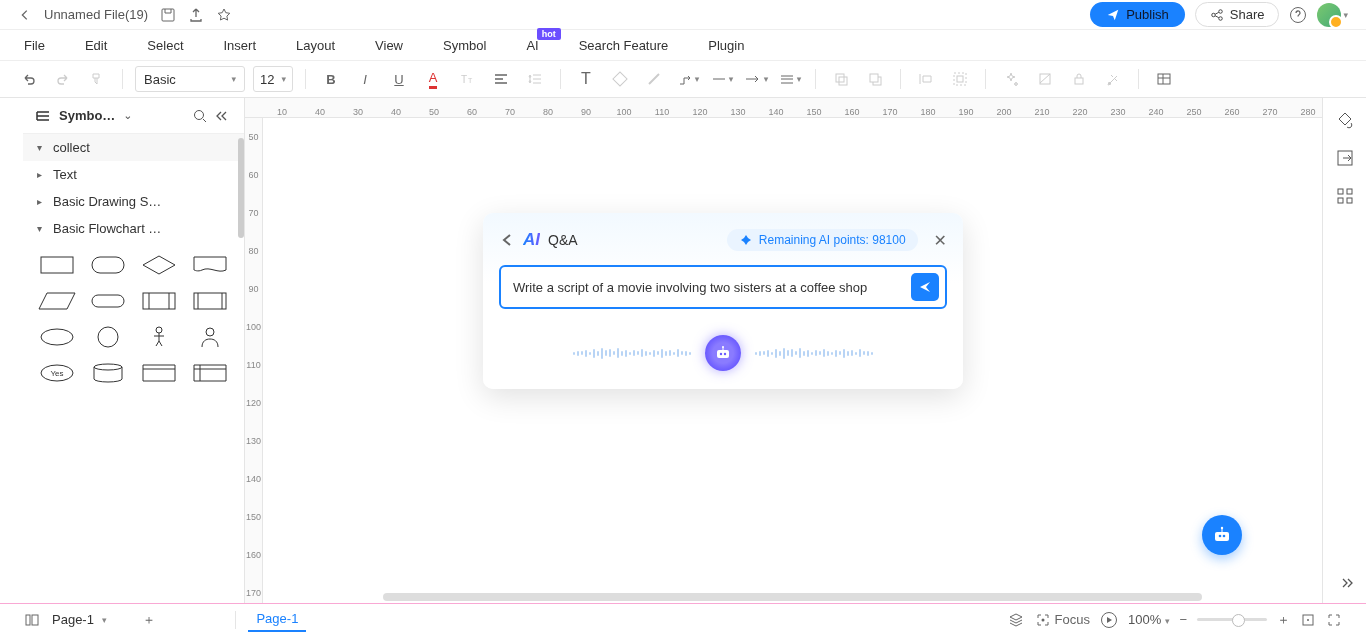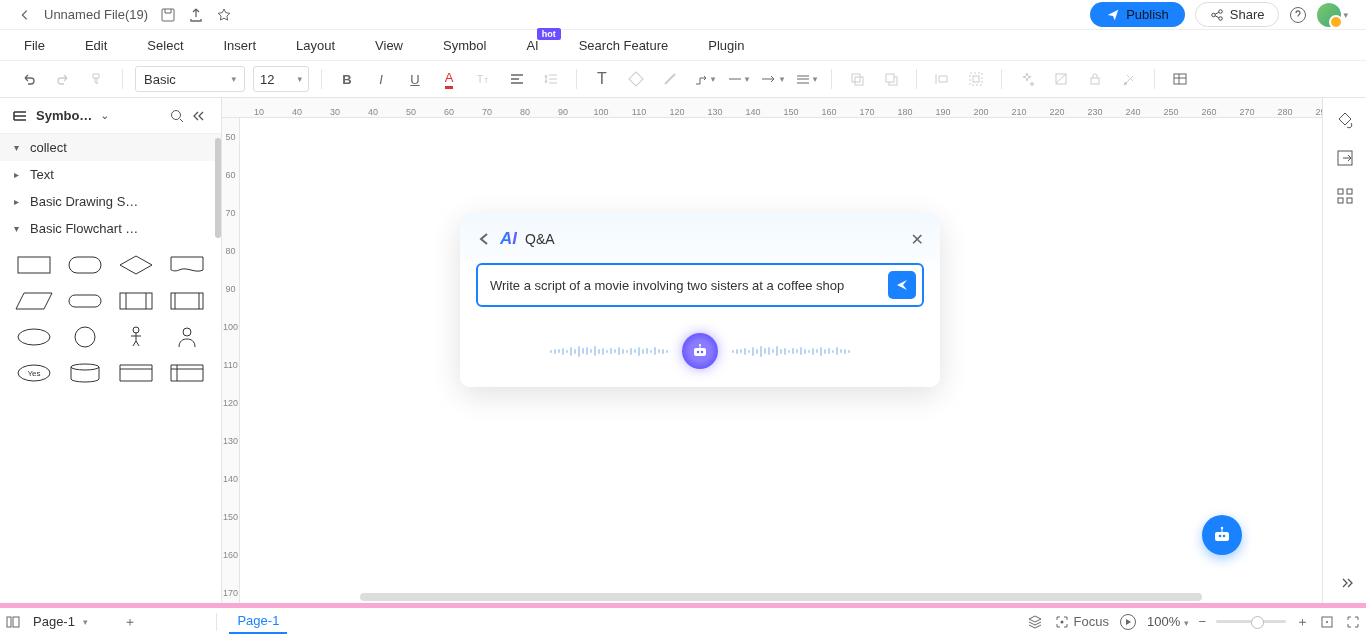--- a/index.html
+++ b/index.html
@@ -23,25 +23,25 @@
 .menubar{height:30px;display:flex;align-items:center;padding:0 24px;gap:40px;font-size:13px;color:#333;}
 .menubar .mitem{position:relative;cursor:pointer;}
 .hot-badge{position:absolute;top:-10px;right:-22px;background:#6b4eff;color:#fff;font-size:9px;padding:1px 5px;border-radius:2px;font-weight:600;}
 
 
 .toolbar{height:38px;border-top:1px solid #eee;border-bottom:1px solid #e5e5e5;display:flex;align-items:center;padding:0 16px;gap:8px;background:#fff;}
 .tb-btn{width:26px;height:26px;display:flex;align-items:center;justify-content:center;color:#666;cursor:pointer;border-radius:3px;}
 .tb-btn.disabled{color:#ccc;}
 .tb-sep{width:1px;height:20px;background:#e5e5e5;margin:0 4px;}
 .font-select{height:26px;border:1px solid #ddd;border-radius:3px;padding:0 8px;display:flex;align-items:center;gap:30px;font-size:13px;cursor:pointer;width:110px;justify-content:space-between;}
-.size-select{height:26px;border:1px solid #ddd;border-radius:3px;padding:0 6px;display:flex;align-items:center;gap:6px;font-size:13px;cursor:pointer;width:56px;justify-content:space-between;}
+.size-select{height:26px;border:1px solid #ddd;border-radius:3px;padding:0 6px;display:flex;align-items:center;gap:6px;font-size:13px;cursor:pointer;width:40px;justify-content:space-between;}
 .caret{font-size:9px;color:#888;}
 
 
-.main{display:flex;height:calc(635px - 30px - 30px - 38px - 32px);}
+.main{display:flex;height:calc(635px - 30px - 30px - 38px - 32px);padding-left:23px;}
 .left-panel{width:222px;border-right:1px solid #e5e5e5;background:#fff;display:flex;flex-direction:column;position:relative;}
 .left-head{height:36px;display:flex;align-items:center;padding:0 12px;gap:8px;border-bottom:1px solid #f0f0f0;}
 .left-head .lib-icon{color:#333;}
 .left-head .lib-label{font-weight:600;flex:1;}
 .left-head .ico{color:#555;}
 .sec-head{display:flex;align-items:center;padding:6px 14px;gap:6px;cursor:pointer;color:#333;font-size:13px;}
 .sec-head .arr{font-size:10px;color:#666;width:10px;}
 .collect-body{padding:12px;}
 .drag-box{border:1px dashed #ccc;border-radius:4px;height:50px;display:flex;align-items:center;justify-content:center;gap:8px;color:#999;font-size:13px;}
 .shape-grid{display:grid;grid-template-columns:repeat(4,1fr);gap:6px;padding:8px 12px;}
@@ -78,21 +78,21 @@
 .right-rail{width:44px;border-left:1px solid #e5e5e5;background:#fff;display:flex;flex-direction:column;align-items:center;padding-top:12px;gap:18px;}
 .right-rail .ico{color:#555;cursor:pointer;}
 
 
 .float-bot{position:absolute;right:80px;bottom:48px;width:40px;height:40px;border-radius:50%;background:#1a82ff;display:flex;align-items:center;justify-content:center;color:#fff;box-shadow:0 4px 12px rgba(26,130,255,.4);cursor:pointer;}
 
 
 .hscroll{position:absolute;left:120px;right:120px;bottom:2px;height:8px;background:#ddd;border-radius:4px;}
 
 
-.bottombar{height:32px;border-top:5px solid #f9a8d4;display:flex;align-items:center;padding:0 5px;gap:12px;background:#fff;font-size:13px;}
+.bottombar{height:32px;border-top:1px solid #f9a8d4;display:flex;align-items:center;padding:0 24px;gap:12px;background:#fff;font-size:13px;}
 .page-sel{display:flex;align-items:center;gap:8px;border-right:1px solid #e5e5e5;padding-right:80px;}
 .page-tab{color:#1a82ff;font-weight:500;padding:4px 8px;border-bottom:2px solid #1a82ff;}
 .bottombar .spacer{flex:1;}
 .zoom-cluster{display:flex;align-items:center;gap:10px;color:#555;}
 .zoom-slider{width:70px;height:3px;background:#ddd;border-radius:2px;position:relative;}
 .zoom-slider::after{content:"";position:absolute;left:35px;top:-4px;width:11px;height:11px;border-radius:50%;background:#fff;border:1px solid #bbb;}
 
 svg{display:block;}
 </style>
 </head>
@@ -505,20 +505,26 @@
       <div class="ai-modal">
         <div class="ai-head">
           <span class="ai-back">
               <svg width="16" height="16">
                 <path d="M11 3l-6 5 6 5" stroke="currentColor" fill="none" stroke-width="2"></path>
               </svg>
             </span>
           <span class="ai-logo" style="background:linear-gradient(90deg,#1a82ff,#6b5bff);-webkit-background-clip:text;-webkit-text-fill-color:transparent;">AI</span>
           <span class="ai-title">Q&amp;A</span>
           <div class="ai-head-spacer"></div>
+          <div class="ai-points">
+            <svg width="14" height="14">
+                <path d="M7 2l2 3 3 2-3 2-2 3-2-3-3-2 3-2z" fill="#1a82ff"></path>
+              </svg>
+            <span>Remaining AI points: 98100</span>
+          </div>
           <span class="ai-close">✕</span>
         </div>
         <div class="ai-input-row">
           <input class="ai-input" value="Write a script of a movie involving two sisters at a coffee shop" style="">
           <div class="ai-send">
               <svg width="14" height="14">
                 <path d="M2 7l10-5-4 5 4 5z" fill="white"></path>
               </svg>
             </div>
         </div>

